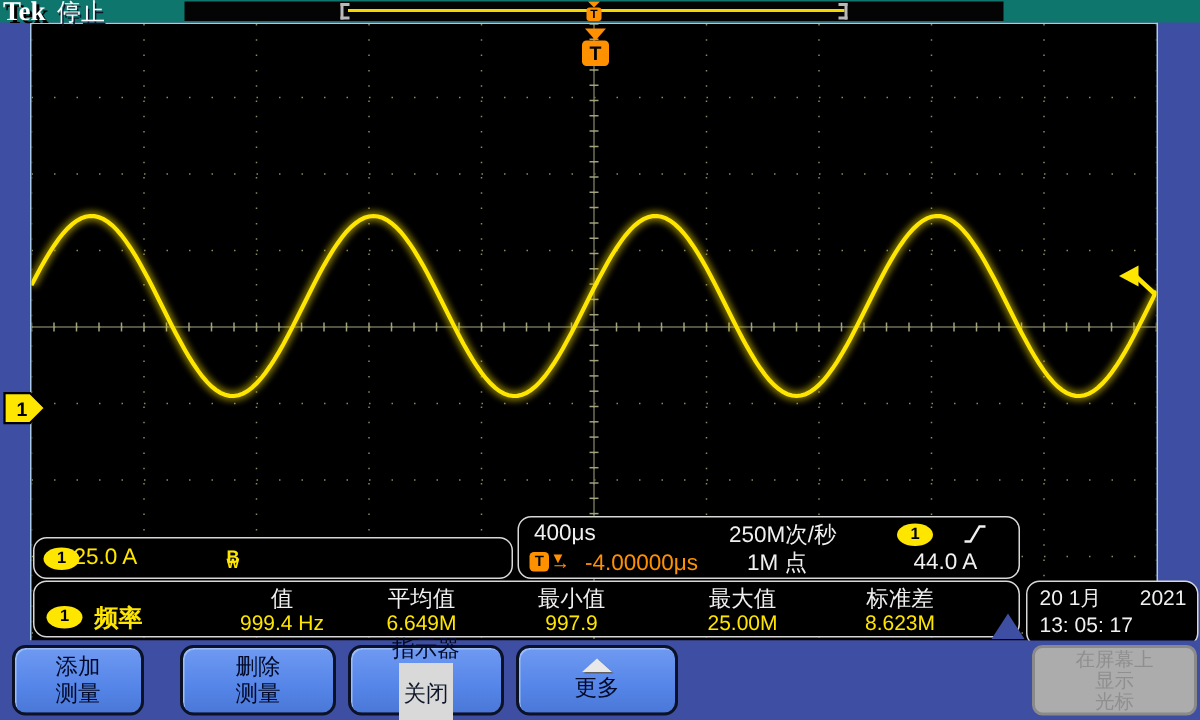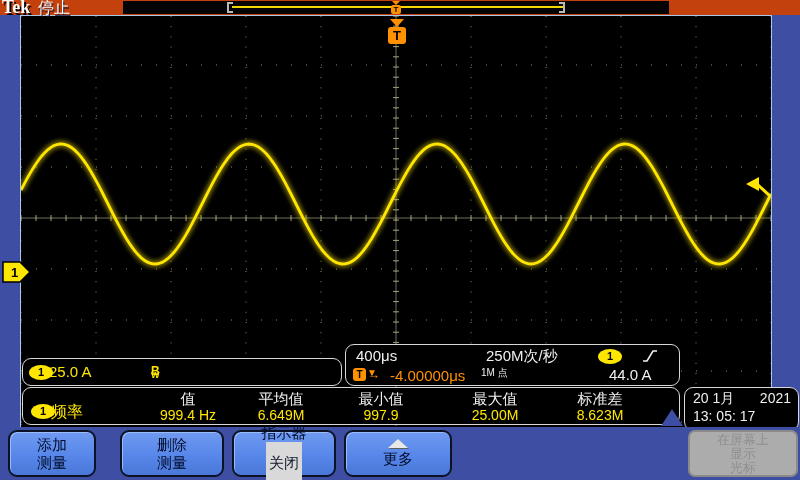--- a/index.html
+++ b/index.html
@@ -1,20 +1,20 @@
 <!DOCTYPE html>
 <html><head>
 <meta charset="utf-8">
 <style>
   * { margin:0; padding:0; box-sizing:border-box; }
   html,body { width:800px; height:480px; overflow:hidden; }
   body { font-family:"Liberation Sans","DejaVu Sans",sans-serif; background:#3e4fa3; position:relative; }
 
   
-  #header { position:absolute; left:0; top:0; width:800px; height:15px; background:#c2410c; z-index:3; }
+  #header { position:absolute; left:0; top:0; width:800px; height:15px; background:#0f766e; z-index:3; }
   #tek-logo { position:absolute; left:2px; top:-3px; font-family:"Liberation Serif","DejaVu Serif",serif;
               font-weight:bold; font-size:18px; color:#fff; text-shadow:2px 2px 0 #000; letter-spacing:0px; }
   #run-status { position:absolute; left:38px; top:-2px; font-size:16px; color:#fff; text-shadow:1px 2px 0 #10142e; }
   #overview-bar { position:absolute; left:123px; top:1px; width:546px; height:13px; background:#040404; }
   .ov-line { position:absolute; left:109px; top:5px; width:331px; height:2px; background:#f5d800; }
   .ov-bracket { position:absolute; top:1px; width:6px; height:11px; }
   .ov-bracket.l { left:104px; border-left:2px solid #b9b9b9; border-top:2px solid #b9b9b9; border-bottom:2px solid #b9b9b9; }
   .ov-bracket.r { left:436px; border-right:2px solid #b9b9b9; border-top:2px solid #b9b9b9; border-bottom:2px solid #b9b9b9; }
   .ov-trig-tri { position:absolute; left:269px; top:0; width:0; height:0;
                  border-left:4px solid transparent; border-right:4px solid transparent; border-top:4px solid #ff9000; }
@@ -49,30 +49,30 @@
   .otext { color:#ff9000; }
 
   #tb-scale { left:10px; top:2px; font-size:15px; }
   #tb-rate  { left:140px; top:2px; font-size:15px; }
   #tb-src   { left:252px; top:4px; }
   #slope-icon { position:absolute; left:296px; top:3px; }
   #trig-t-icon { position:absolute; left:7px; top:23px; width:13px; height:13px; background:#ff9000; border-radius:3px;
                  color:#000; font-size:10px; font-weight:bold; line-height:13px; text-align:center; }
   #trig-arrows { left:21px; top:22px; font-size:13px; }
   #trig-pos  { left:44px; top:22px; font-size:15px; }
-  #tb-rec    { left:135px; top:21px; font-size:10px; }
+  #tb-rec    { left:152px; top:21px; font-size:15px; }
   #trig-lvl  { left:263px; top:21px; font-size:15px; }
 
   #ch-num { left:6px; top:6px; }
   #ch-scale { left:26px; top:4px; font-size:15px; }
   #ch-bw { left:128px; top:5px; font-size:12px; font-weight:bold; }
   #ch-bw sub { font-size:9px; }
 
   #meas-num { left:8px; top:16px; }
-  #meas-name { left:28px; top:14px; font-size:16px; }
+  #meas-name { left:40px; top:14px; font-size:16px;font-weight:bold; }
   .mcol { position:absolute; width:110px; text-align:center; top:0; height:38px; }
   .mcol .hdr { position:absolute; left:0; top:2px; width:110px; font-size:15px; color:#f0f0f0; }
   .mcol .val { position:absolute; left:0; top:19px; width:110px; font-size:14px; color:#ffe600; }
 
   #date-left { left:8px; top:2px; font-size:14px; }
   #date-year { right:7px; top:2px; font-size:14px; }
   #date-time { left:8px; top:20px; font-size:14px; }
 
   
   #menu { position:absolute; left:0; top:427px; width:800px; height:53px; background:#3e4fa3; z-index:5; }

